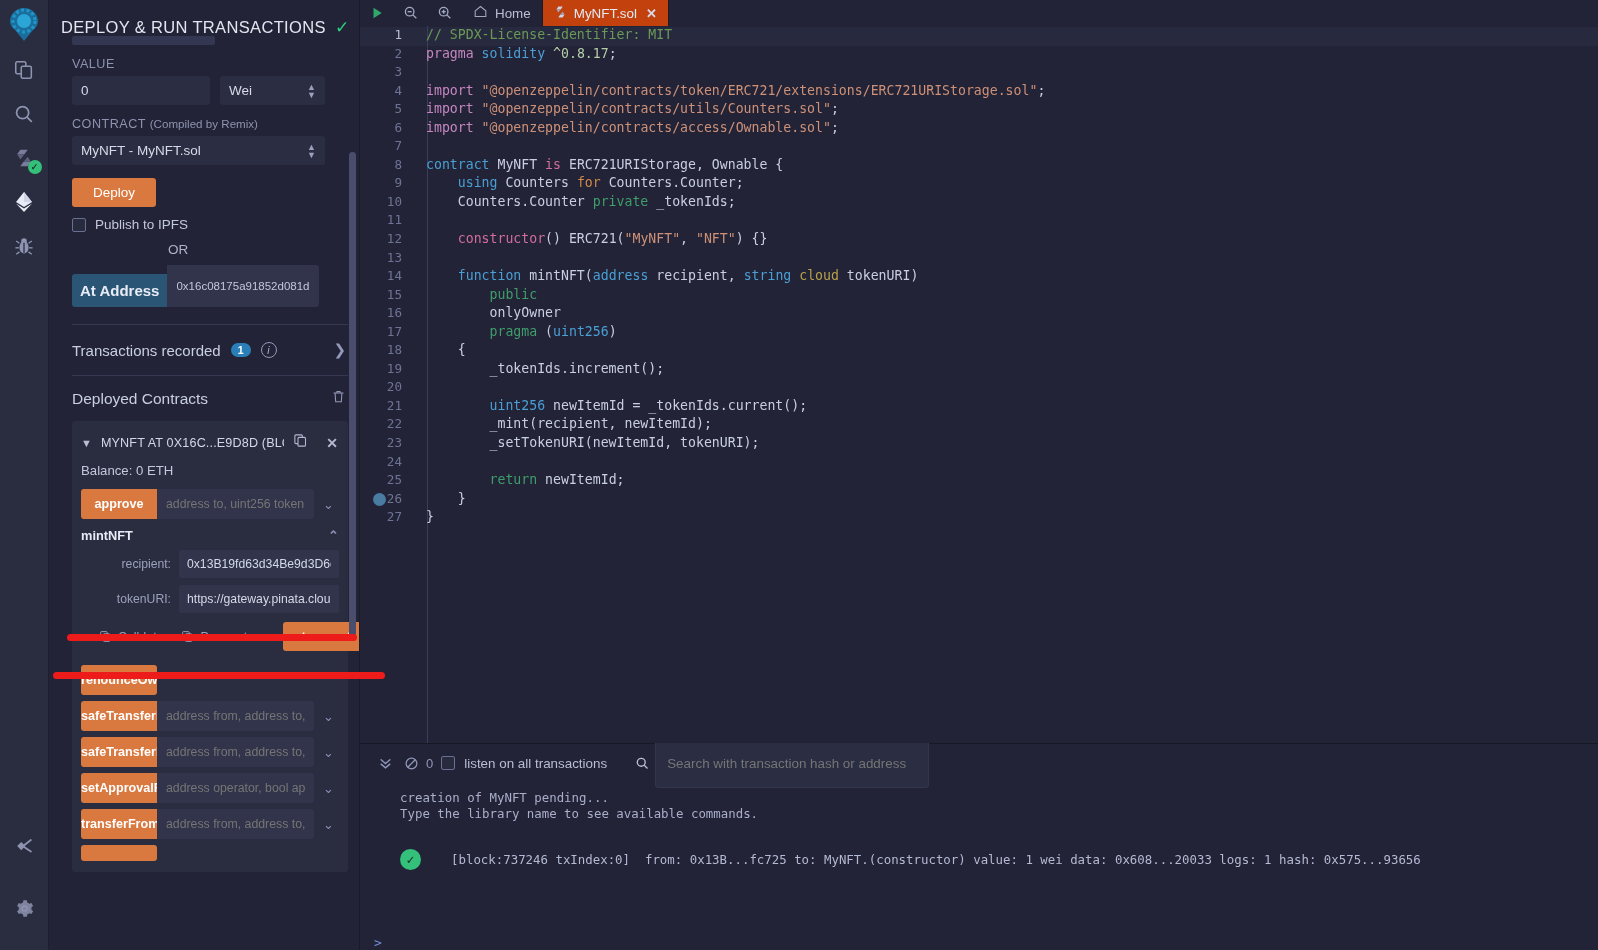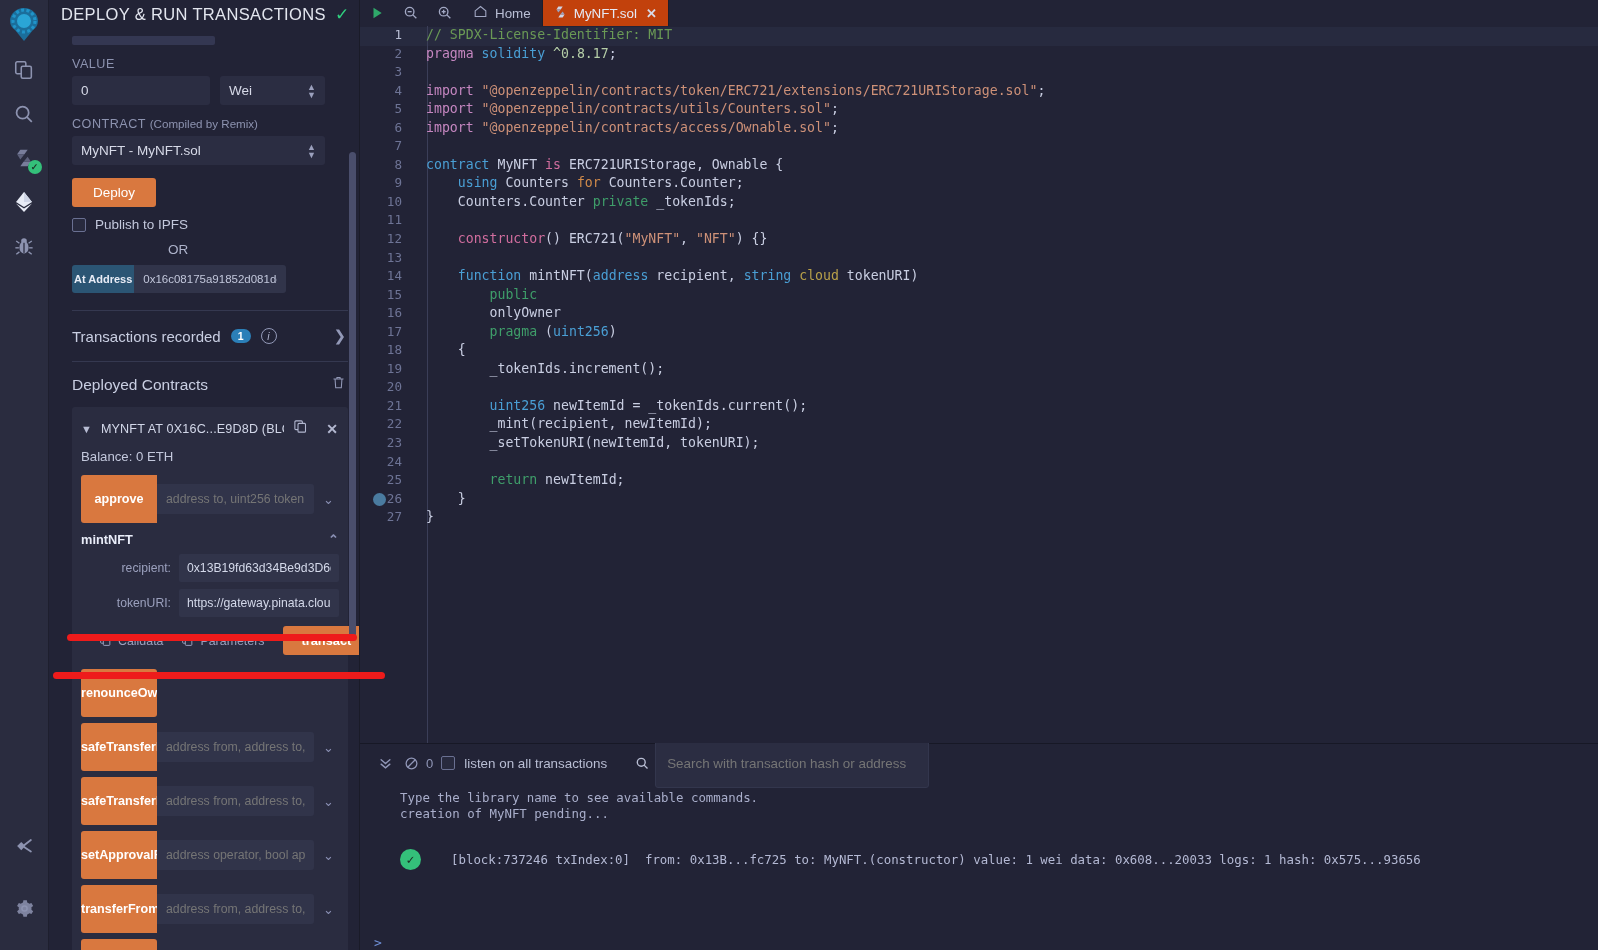--- a/index.html
+++ b/index.html
@@ -23,21 +23,21 @@
   #rail .sp { flex:1 1 auto; }
 
   
   #panel {
     width:311px; flex:0 0 311px; height:950px;
     background:#222336; position:relative; overflow:hidden;
     border-right:1px solid #1a1b28;
   }
   #panel .ptitle {
     height:26px; padding:2px 0 0 12px; display:flex; align-items:center; gap:9px;
-    color:#e3e6ef; font-size:16.5px; letter-spacing:.35px; white-space:nowrap;
+    color:#e3e6ef; font-size:16.5px; letter-spacing:.35px; white-space:nowrap;margin-top:13px;
   }
   #panel .ptitle .chk { color:#2fd07f; font-size:17px; }
 
   #pscroll { position:absolute; top:26px; left:0; width:311px; height:924px; overflow:hidden; }
   .pinner { padding:0 12px 0 23px; }
 
   .stub { height:9px; width:143px; background:#343752; border-radius:2px; margin-top:10px; }
   .flabel { color:#8d93b0; font-size:12.6px; letter-spacing:.5px; margin:12px 0 5px 0; }
   .flabel .sub { color:#8d93b0; font-size:11.6px; letter-spacing:0; }
   .row { display:flex; gap:10px; }
@@ -55,22 +55,22 @@
   .btn-deploy {
     margin-top:13px; background:#d9783f; color:#fff; border:none; border-radius:3px;
     font-size:13.5px; padding:7px 21px; cursor:pointer; font-family:"Liberation Sans",sans-serif;
   }
   .cbrow { display:flex; align-items:center; gap:9px; margin-top:10px; }
   .cbox { width:14px; height:14px; border:1px solid #6a7092; border-radius:2px; background:#282a3e; }
   .cbrow span { color:#c3c8dc; font-size:13.5px; }
   .ortxt { text-align:center; color:#aeb3cb; font-size:13.5px; margin:10px 0 8px 0; padding-right:64px;}
   .ataddr { display:flex; margin-top:2px; }
   .ataddr .ab {
-    background:#2b5574; color:#e8ecf6; font-size:11px; font-weight:bold; border:none;
-    border-radius:3px 0 0 3px; padding:8px 2px; cursor:pointer; font-family:"Liberation Sans",sans-serif;
+    background:#2b5574; color:#e8ecf6; font-size:15px; font-weight:bold; border:none;
+    border-radius:3px 0 0 3px; padding:8px 8px; cursor:pointer; font-family:"Liberation Sans",sans-serif;margin-top:9px;
   }
   .ataddr .ai {
     background:#31344a; color:#c2c7db; border:none; border-radius:0 3px 3px 0;
     font-size:11.5px; padding:8px 9px; width:152px; outline:none;
     font-family:"Liberation Sans",sans-serif; overflow:hidden; white-space:nowrap;
   }
 
   .hr { height:1px; background:#353850; margin:17px 0 0 0; }
   .txrec { display:flex; align-items:center; gap:10px; padding:16px 2px 16px 0; }
   .txrec .t { color:#c9cee2; font-size:15px; }
@@ -85,21 +85,21 @@
   .card { background:#2a2c40; border-radius:3px; padding:6px 0 8px 0; }
   .card .chead { display:flex; align-items:center; gap:9px; padding:6px 10px 6px 9px; }
   .card .chead .cv { color:#b8bdd4; font-size:11px; }
   .card .chead .nm { color:#d2d7e8; font-size:12.6px; letter-spacing:.15px; white-space:nowrap; overflow:hidden; flex:1 1 auto;}
   .card .chead .ic { color:#b3b8d0; }
   .bal { color:#c3c8dc; font-size:13.2px; padding:5px 10px 8px 9px; }
 
   .fnrow { display:flex; align-items:center; gap:0; padding:3px 9px; }
   .fnbtn {
     background:#d9783f; color:#fff; border:none; border-radius:3px 0 0 3px;
-    font-size:12.6px; font-weight:bold; padding:17px 0; width:76px; cursor:pointer;
+    font-size:12.6px; font-weight:bold; padding:8px 0; width:76px; cursor:pointer;
     font-family:"Liberation Sans",sans-serif; white-space:nowrap; overflow:hidden; text-align:center;
   }
   .fnbtn.solo { border-radius:3px; }
   .fnin {
     background:#31344a; border:none; color:#9ba0bd; font-size:12.3px; padding:8px 9px;
     width:157px; border-radius:0 3px 3px 0; outline:none;
     font-family:"Liberation Sans",sans-serif; white-space:nowrap; overflow:hidden;
   }
   .fnchev { color:#8a90b4; font-size:13px; margin-left:9px; }
 
@@ -578,22 +578,22 @@
         <span class="ltxt">listen on all transactions</span>
         <span class="ti">
           <svg width="15" height="15" viewBox="0 0 24 24" fill="none" stroke="#b9bed4" stroke-width="2.2">
               <circle cx="10" cy="10" r="6.3"></circle>
               <line x1="14.6" y1="14.6" x2="20" y2="20"></line>
             </svg>
         </span>
         <input class="srch" placeholder="Search with transaction hash or address" style="">
       </div>
       <div id="termbody">
+        <div class="tline">creation of MyNFT pending...</div>
         <div class="tline">Type the library name to see available commands.</div>
-        <div class="tline">creation of MyNFT pending...</div>
         <div class="txrow">
           <span class="ok">✓</span>
           <span class="txt">[block:737246 txIndex:0]  from: 0x13B...fc725 to: MyNFT.(constructor) value: 1 wei data: 0x608...20033 logs: 1 hash: 0x575...93656</span>
         </div>
       </div>
       <div id="prompt">&gt;</div>
     </div>
 
   </div>
 

